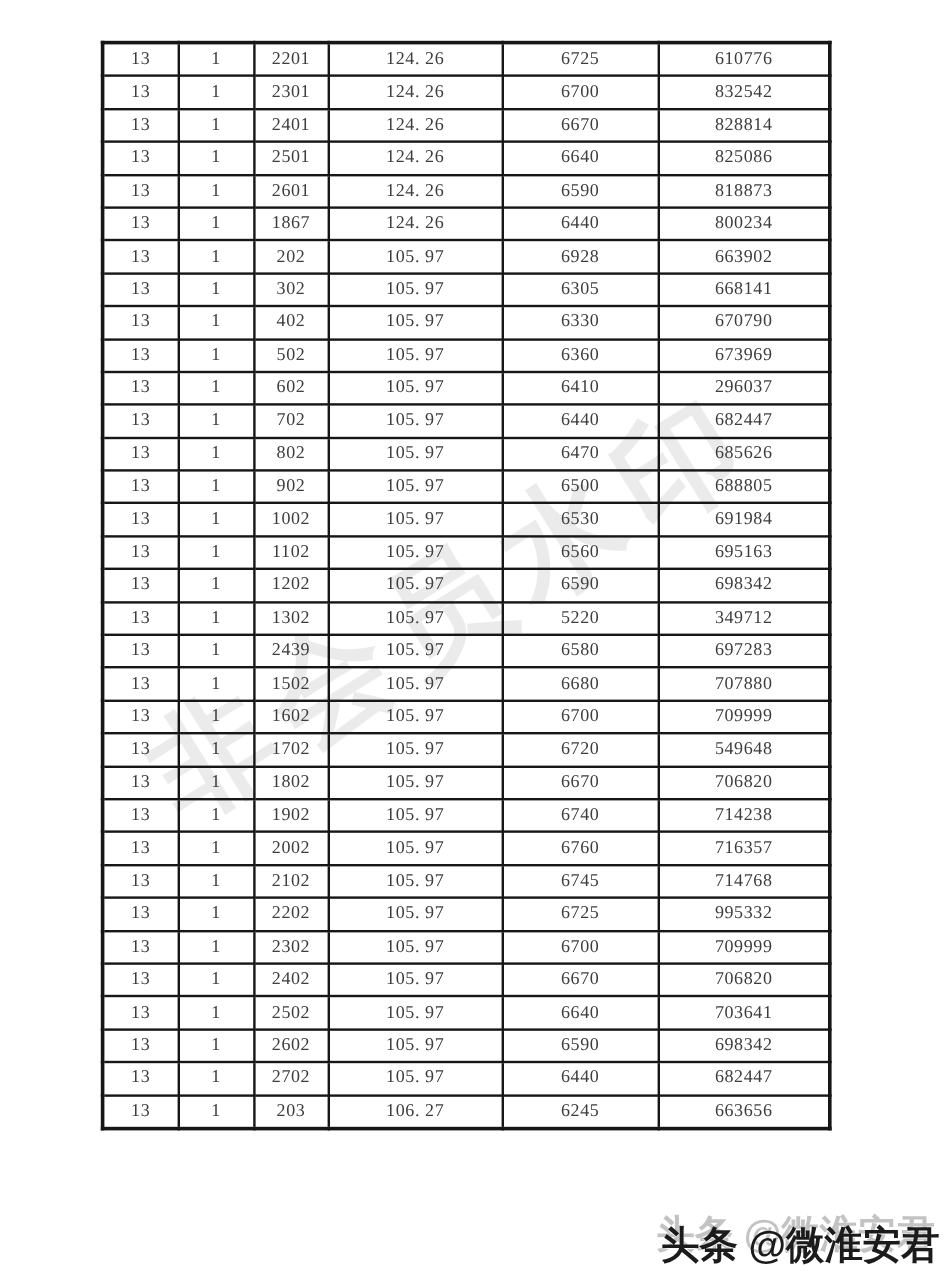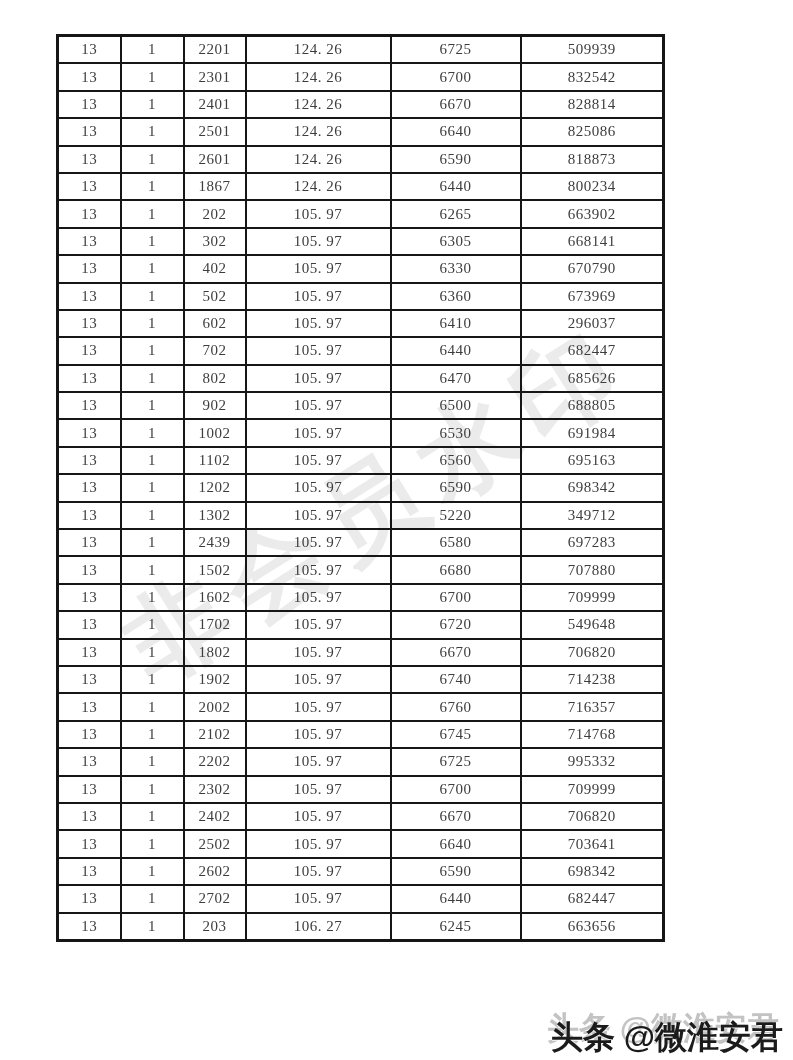--- a/index.html
+++ b/index.html
@@ -5,21 +5,21 @@
   html,body{margin:0;padding:0;background:#ffffff;}
   .page{
     position:relative;
     width:793px;height:1060px;
     background:#ffffff;
     overflow:hidden;
     font-family:"Liberation Serif", serif;
   }
   
   .grid{
-    position:absolute;left:56px;top:34px;
+    position:absolute;left:84px;top:34px;
     width:606px;
     border-collapse:collapse;
     table-layout:fixed;
     border:3px solid var(--border,#161616);
   }
   .grid td{
     border:2px solid var(--border,#161616);
     height:25.4px;
     padding:0;
     text-align:center;
@@ -83,21 +83,21 @@
       <col style="width:130px">
       <col style="width:143px">
     </colgroup>
     <tbody>
         <tr>
           <td>13</td>
           <td>1</td>
           <td>2201</td>
           <td>124. 26</td>
           <td>6725</td>
-          <td>509939</td>
+          <td>610776</td>
         </tr>
         <tr>
           <td>13</td>
           <td>1</td>
           <td>2301</td>
           <td>124. 26</td>
           <td>6700</td>
           <td>832542</td>
         </tr>
         <tr>
@@ -130,21 +130,21 @@
           <td>1867</td>
           <td>124. 26</td>
           <td>6440</td>
           <td>800234</td>
         </tr>
         <tr>
           <td>13</td>
           <td>1</td>
           <td>202</td>
           <td>105. 97</td>
-          <td>6265</td>
+          <td>6928</td>
           <td>663902</td>
         </tr>
         <tr>
           <td>13</td>
           <td>1</td>
           <td>302</td>
           <td>105. 97</td>
           <td>6305</td>
           <td>668141</td>
         </tr>

